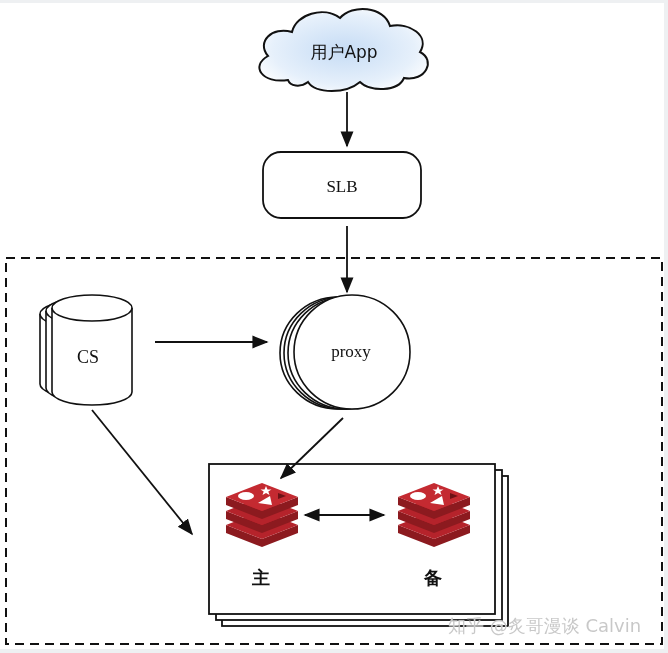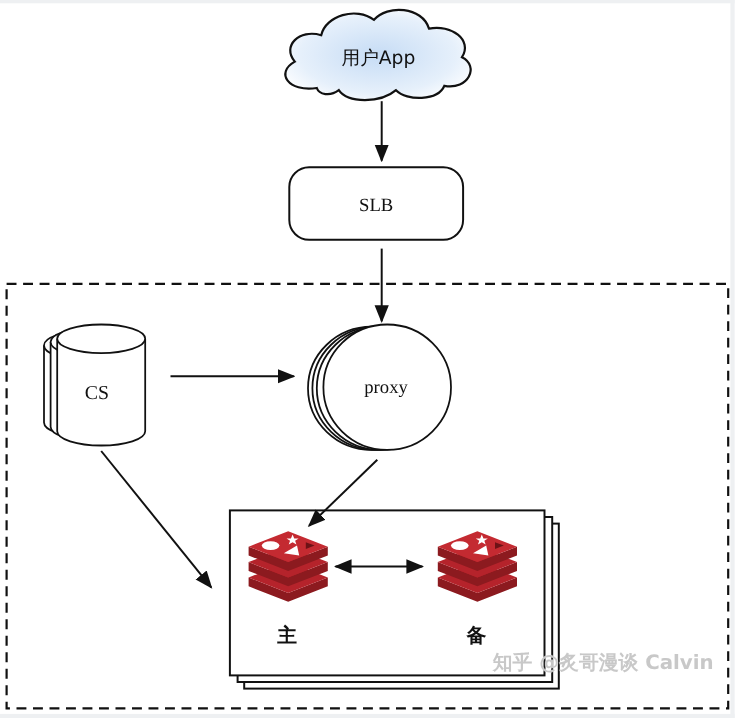--- a/index.html
+++ b/index.html
@@ -9,26 +9,25 @@
       font-family: "Liberation Serif", "DejaVu Serif", serif;
       position: relative;
     }
     .frame-edge-top { position:absolute; left:0; top:0; width:668px; height:3px; background:#eef0f2; }
     .frame-edge-right { position:absolute; right:0; top:0; width:4px; height:653px; background:#eef0f2; }
     .frame-edge-bottom { position:absolute; left:0; bottom:0; width:668px; height:4px; background:#eef0f2; }
     svg#diagram { position:absolute; left:0; top:0; }
     .label { font-family: "Liberation Serif", "DejaVu Serif", serif; fill:#111; }
     .cjk { font-family: "DejaVu Sans", sans-serif; }
     .watermark {
-      position:absolute; left:448px; top:590px;
+      position:absolute; left:448px; top:614px;
       font-family: "DejaVu Sans", sans-serif; font-size:18px;
       color: rgba(190,190,190,0.85);
       white-space: nowrap;
       text-shadow: 0 0 1px #fff;
-      font-weight: bold;
     }
   </style>
 </head>
 <body>
 
 <div class="frame-edge-top"></div>
 <div class="frame-edge-right"></div>
 <div class="frame-edge-bottom"></div>
 
 <svg id="diagram" width="668" height="653" viewBox="0 0 668 653">

